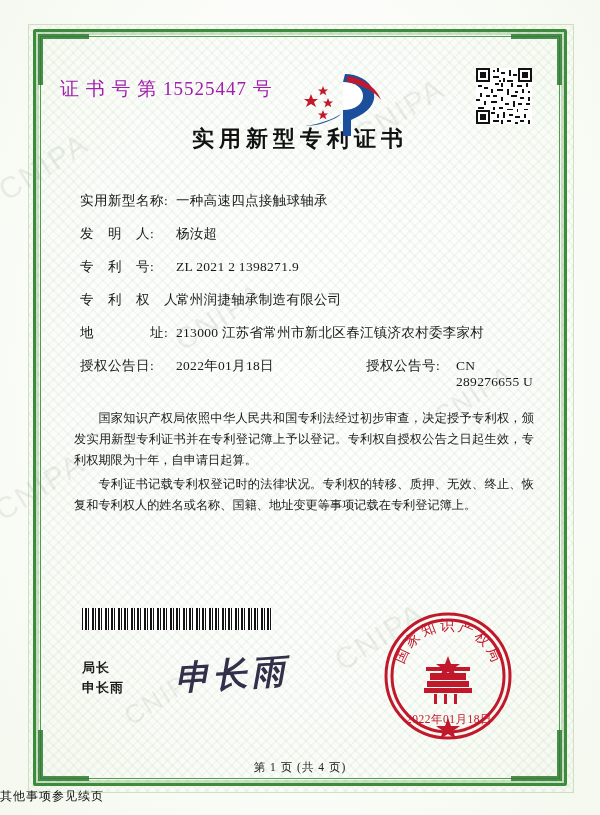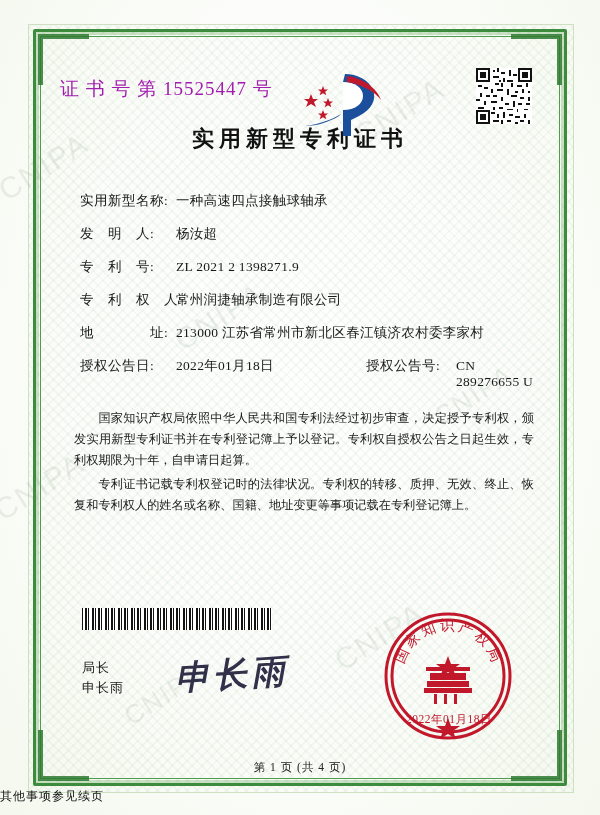--- a/index.html
+++ b/index.html
@@ -195,20 +195,21 @@
   }
 
   
   .sign-block {
     position: absolute;
     left: 22px; top: 598px;
     font-size: 13px;
     line-height: 1.5;
     color: #1a1a1a;
     letter-spacing: 1px;
+    font-weight: bold;
   }
   .signature {
     position: absolute;
     left: 115px; top: 592px;
     font-size: 34px;
     color: #20203c;
     font-family: "Liberation Serif", "DejaVu Serif", serif;
     font-style: italic;
     font-weight: bold;
     letter-spacing: 4px;

